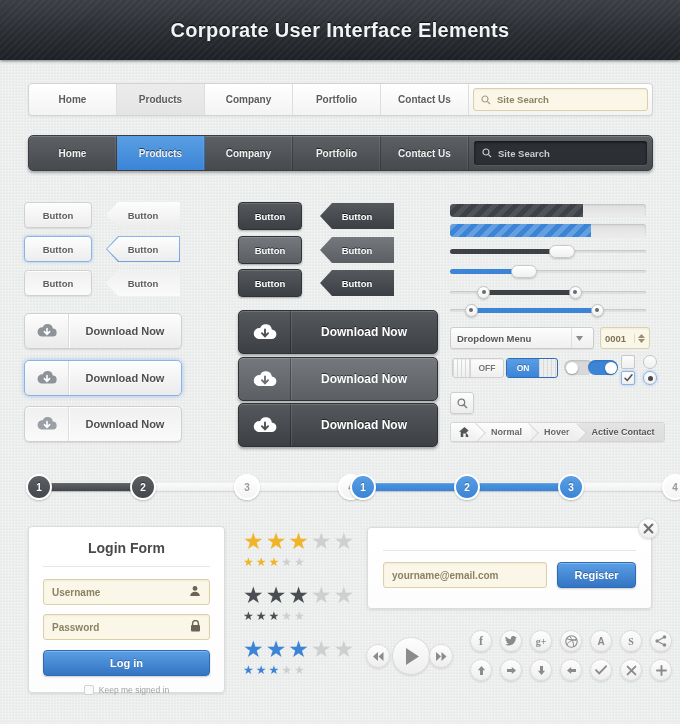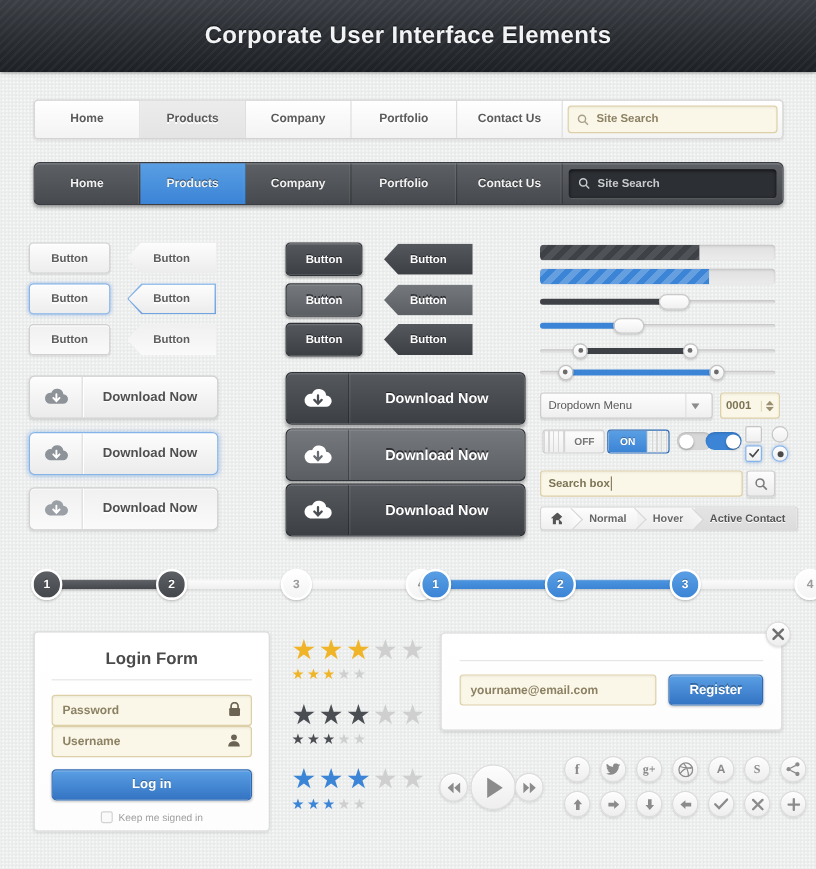--- a/index.html
+++ b/index.html
@@ -144,21 +144,21 @@
     background:linear-gradient(180deg,#fff,#f0f0f0); border:1px solid #c9c9c9;
     box-shadow:0 1px 2px rgba(0,0,0,.2); cursor:pointer; }
   .sl .dot{ position:absolute; width:13px; height:13px; border-radius:50%;
     background:linear-gradient(180deg,#fff,#f0f0f0); border:1px solid #c2c2c2;
     box-shadow:0 1px 2px rgba(0,0,0,.2); cursor:pointer;
     display:flex; align-items:center; justify-content:center; }
   .sl .dot i{ width:4px; height:4px; border-radius:50%; background:#6b6b6b; display:block; }
   
   .dropdown{ width:144px; height:22px; border:1px solid #ccc; border-radius:3px;
     background:linear-gradient(180deg,#fdfdfd,#efefef); display:flex; align-items:center;
-    padding:0 6px; font-size:9.5px; color:#555; font-weight:normal; text-shadow:0 1px 0 #fff;
+    padding:0 6px; font-size:9.5px; color:#555; font-weight:bold; text-shadow:0 1px 0 #fff;
     box-shadow:0 1px 1px rgba(0,0,0,.07); cursor:pointer; }
   .dropdown .caret{ margin-left:auto; width:16px; height:20px; display:flex; align-items:center;
     justify-content:center; border-left:1px solid #e0e0e0; }
   .stepper{ width:50px; height:22px; border:1px solid #ddd0a8; border-radius:3px;
     background:#faf7e8; display:flex; align-items:center; padding:0 4px;
     font-size:9.5px; font-weight:bold; color:#7d7355; box-shadow:inset 0 1px 2px rgba(0,0,0,.05); }
   .stepper .arrows{ margin-left:auto; display:flex; flex-direction:column; gap:1px;
     border-left:1px solid #e3d9bb; padding-left:3px; cursor:pointer; }
   .sw-off{ width:52px; height:20px; border:1px solid #cfcfcf; border-radius:3px; display:flex;
     background:linear-gradient(180deg,#fdfdfd,#efefef); overflow:hidden; cursor:pointer;
@@ -470,24 +470,20 @@
 <div class="abs cb on" style="left:621px; top:371px;">
   <svg width="9" height="8" viewBox="0 0 9 8">
       <path d="M1 4.2L3.3 6.5 8 0.8" stroke="#4a4a4a" stroke-width="1.4" fill="none" stroke-linecap="round"></path>
     </svg>
 </div>
 <div class="abs rd on" style="left:643px; top:371px;">
     <i></i>
   </div>
 
 <div class="abs searchbox" style="left:450px; top:392px;">
-  <div class="fld">
-    <span>Search box</span>
-    <span style="width:1px;height:12px;background:#8d8164;margin-left:1px;"></span>
-  </div>
   <div class="btn">
     <svg width="11" height="11" viewBox="0 0 11 11">
       <circle cx="4.4" cy="4.4" r="3.3" fill="none" stroke="#7d7d7d" stroke-width="1.3"></circle>
       <line x1="6.9" y1="6.9" x2="10" y2="10" stroke="#7d7d7d" stroke-width="1.4"></line>
     </svg>
   </div>
 </div>
 
 <div class="abs crumbs" style="left:450px; top:422px;">
   <div class="c home">
@@ -515,38 +511,38 @@
   <div class="node blue">2</div>
   <div class="bar blue"></div>
   <div class="node blue">3</div>
   <div class="bar off"></div>
   <div class="node off">4</div>
 </div>
 
 <div class="abs panel" style="left:28px; top:526px; width:197px; height:167px; padding:13px 14px;">
   <h2 style="text-align:center; margin-bottom:10px;">Login Form</h2>
   <div style="height:1px; background:#e6e6e6; margin-bottom:12px;"></div>
+  <div class="field">
+    <span>Username</span>
+    <span style="margin-left:auto;">
+      <svg width="12" height="12" viewBox="0 0 12 12">
+          <circle cx="6" cy="3.4" r="2.4" fill="#6b6354"></circle>
+          <path d="M1.2 11c0-2.6 2.1-4.2 4.8-4.2S10.8 8.4 10.8 11z" fill="#6b6354"></path>
+        </svg>
+    </span>
+  </div>
   <div class="field" style="margin-top:9px;">
     <span>Password</span>
     <span style="margin-left:auto;">
       <svg width="11" height="12" viewBox="0 0 11 12">
           <path d="M2.6 5V3.4a2.9 2.9 0 0 1 5.8 0V5" stroke="#6b6354" stroke-width="1.4" fill="none"></path>
           <rect x="1" y="5" width="9" height="6.6" rx="1" fill="#6b6354"></rect>
         </svg>
     </span>
   </div>
-  <div class="field">
-    <span>Username</span>
-    <span style="margin-left:auto;">
-      <svg width="12" height="12" viewBox="0 0 12 12">
-          <circle cx="6" cy="3.4" r="2.4" fill="#6b6354"></circle>
-          <path d="M1.2 11c0-2.6 2.1-4.2 4.8-4.2S10.8 8.4 10.8 11z" fill="#6b6354"></path>
-        </svg>
-    </span>
-  </div>
   <div class="btn-blue" style="height:26px; margin-top:10px;">
     <span>Log in</span>
   </div>
   <div style="display:flex; align-items:center; justify-content:center; gap:5px; margin-top:9px;">
     <span style="width:10px;height:10px;border:1px solid #d2d2d2;border-radius:2px;background:#fafafa;display:block;"></span>
     <span style="font-size:8.5px; color:#a0a0a0;">Keep me signed in</span>
   </div>
 </div>
 
 <div class="abs" style="left:243px; top:530px;">

